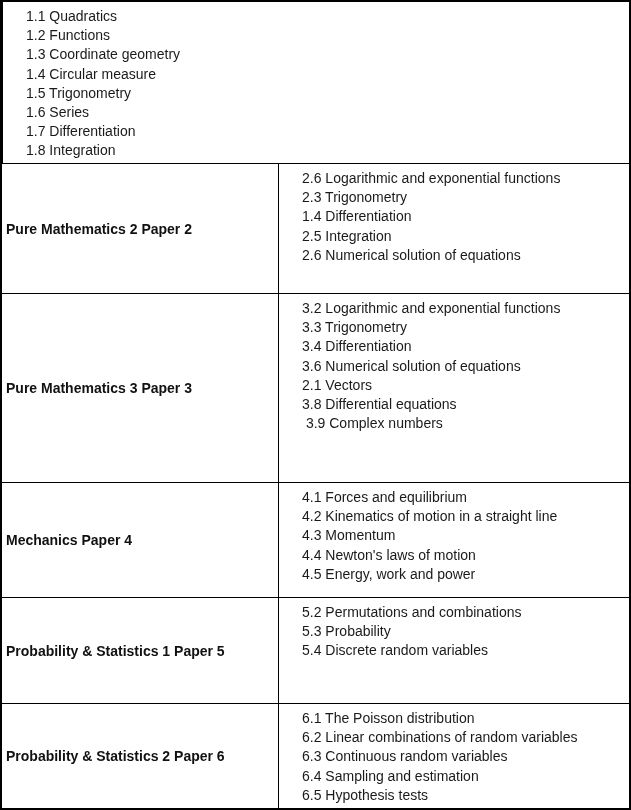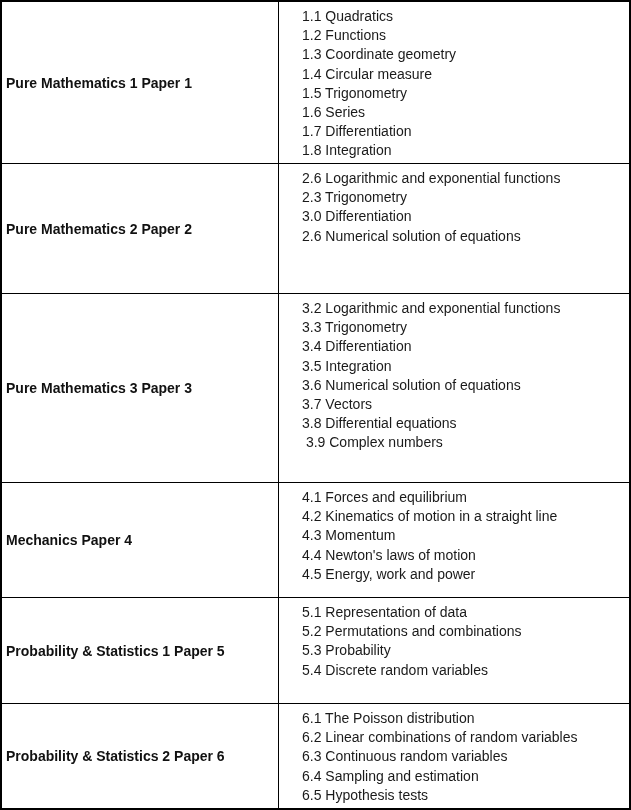--- a/index.html
+++ b/index.html
@@ -68,58 +68,55 @@
     color: #1a1a1a;
     white-space: pre-wrap;
   }
 </style>
 </head>
 <body>
 
 <div class="page">
   <div class="syllabus-table">
   <div class="row">
-    <div class="cell left">
-      <span class="paper">Pure Mathematics 1 Paper 1</span>
-    </div>
     <div class="cell right">
           <div class="topic">1.1 Quadratics</div>
           <div class="topic">1.2 Functions</div>
           <div class="topic">1.3 Coordinate geometry</div>
           <div class="topic">1.4 Circular measure</div>
           <div class="topic">1.5 Trigonometry</div>
           <div class="topic">1.6 Series</div>
           <div class="topic">1.7 Differentiation</div>
           <div class="topic">1.8 Integration</div>
         </div>
   </div>
 
   <div class="row">
     <div class="cell left">
       <span class="paper">Pure Mathematics 2 Paper 2</span>
     </div>
     <div class="cell right">
           <div class="topic">2.6 Logarithmic and exponential functions</div>
           <div class="topic">2.3 Trigonometry</div>
-          <div class="topic">3.0 Differentiation</div>
+          <div class="topic">1.4 Differentiation</div>
+          <div class="topic">2.5 Integration</div>
           <div class="topic">2.6 Numerical solution of equations</div>
         </div>
   </div>
 
   <div class="row">
     <div class="cell left">
       <span class="paper">Pure Mathematics 3 Paper 3</span>
     </div>
     <div class="cell right">
           <div class="topic">3.2 Logarithmic and exponential functions</div>
           <div class="topic">3.3 Trigonometry</div>
           <div class="topic">3.4 Differentiation</div>
-          <div class="topic">3.5 Integration</div>
           <div class="topic">3.6 Numerical solution of equations</div>
-          <div class="topic">3.7 Vectors</div>
+          <div class="topic">2.1 Vectors</div>
           <div class="topic">3.8 Differential equations</div>
           <div class="topic"> 3.9 Complex numbers</div>
         </div>
   </div>
 
   <div class="row">
     <div class="cell left">
       <span class="paper">Mechanics Paper 4</span>
     </div>
     <div class="cell right">
@@ -129,21 +126,20 @@
           <div class="topic">4.4 Newton's laws of motion</div>
           <div class="topic">4.5 Energy, work and power</div>
         </div>
   </div>
 
   <div class="row">
     <div class="cell left">
       <span class="paper">Probability &amp; Statistics 1 Paper 5</span>
     </div>
     <div class="cell right">
-          <div class="topic">5.1 Representation of data</div>
           <div class="topic">5.2 Permutations and combinations</div>
           <div class="topic">5.3 Probability</div>
           <div class="topic">5.4 Discrete random variables</div>
         </div>
   </div>
 
   <div class="row">
     <div class="cell left">
       <span class="paper">Probability &amp; Statistics 2 Paper 6</span>
     </div>

